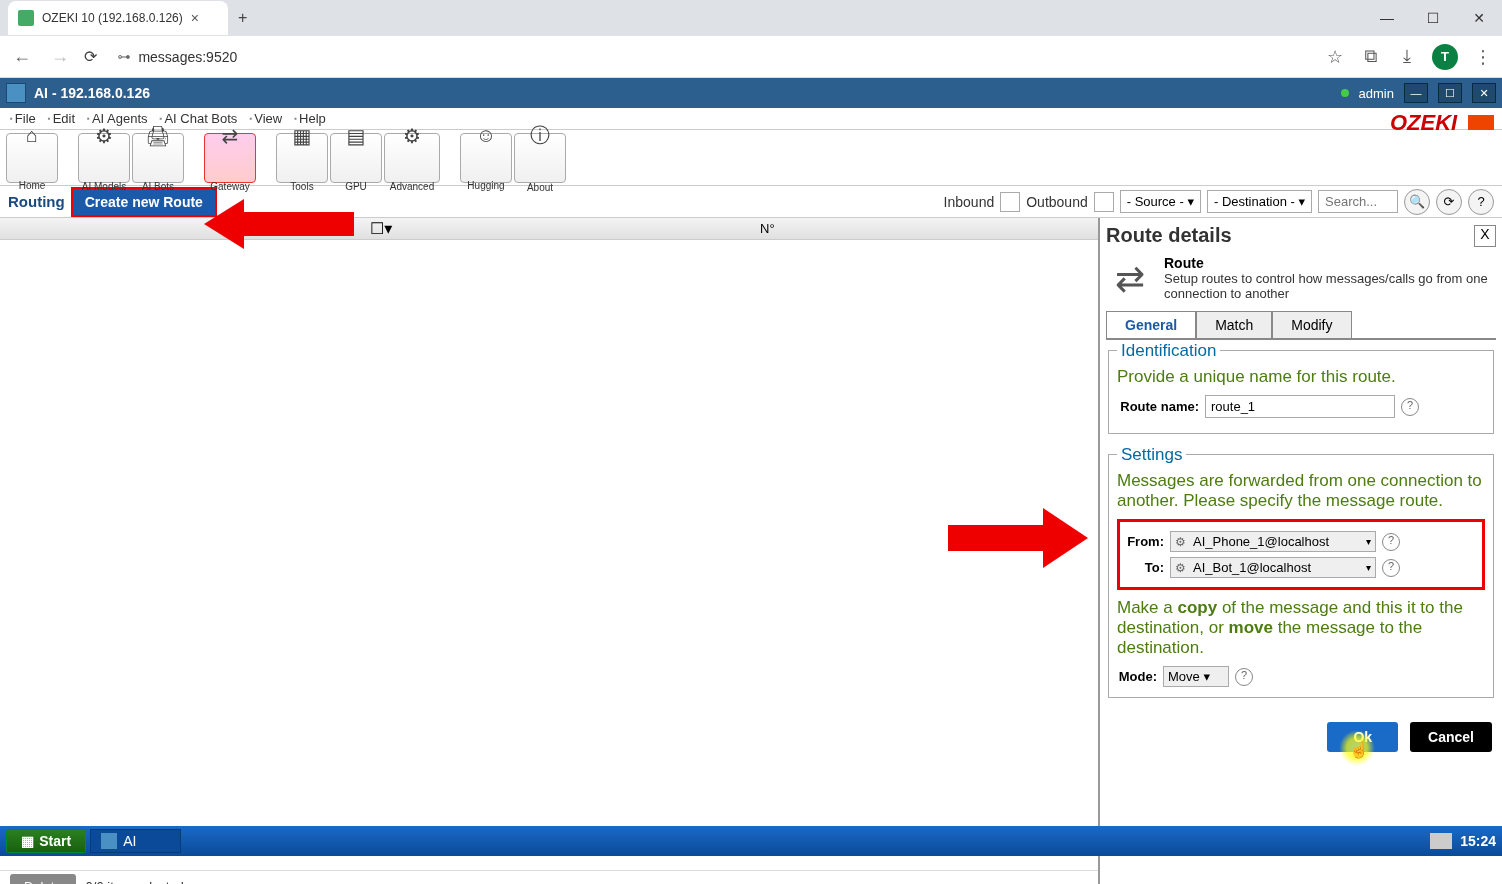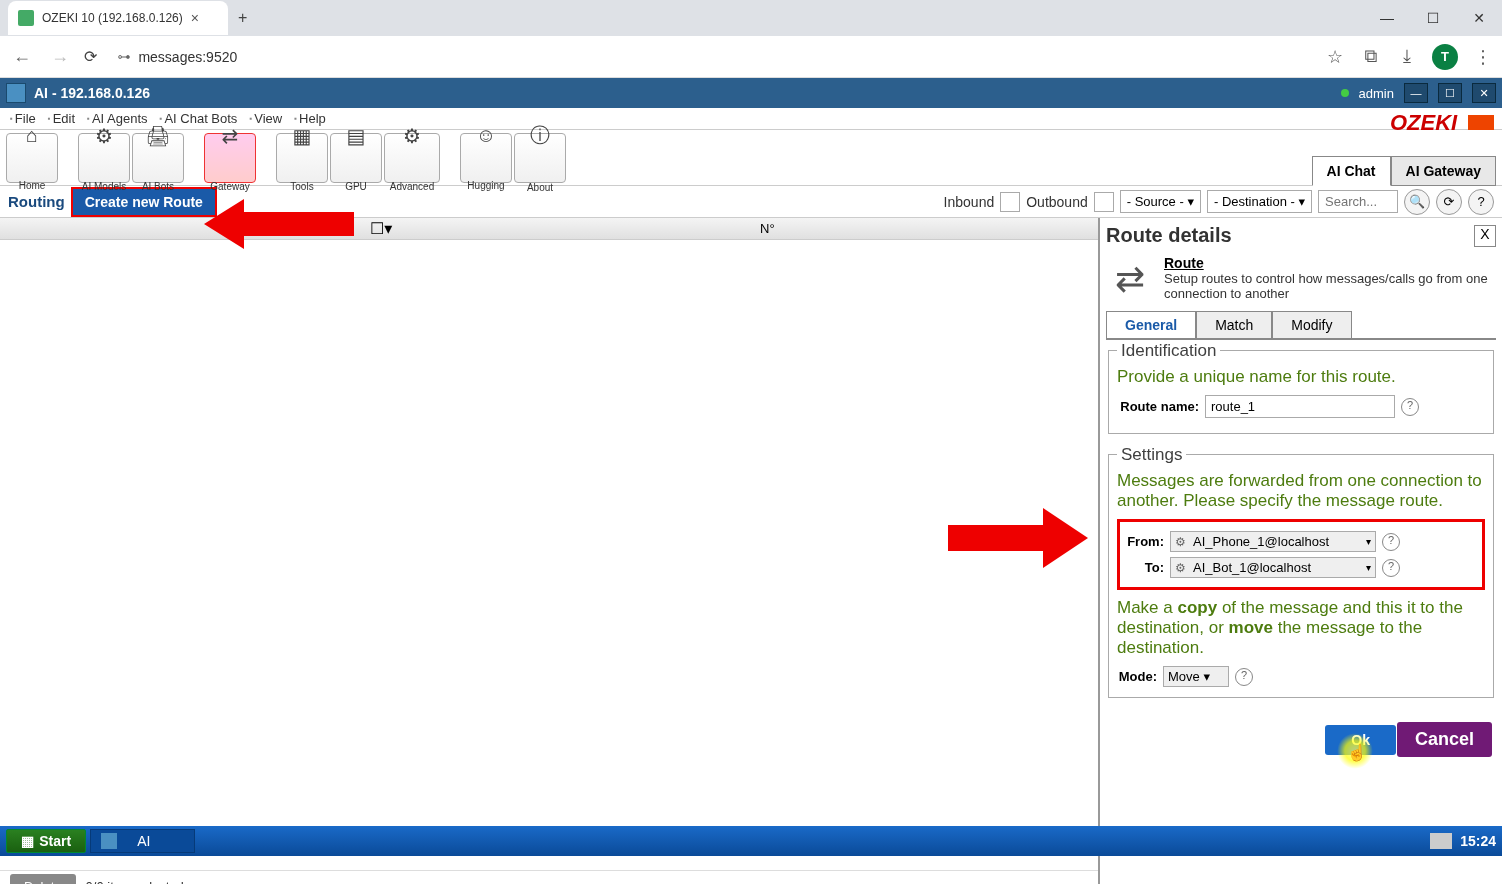--- a/index.html
+++ b/index.html
@@ -78,52 +78,52 @@
 .sel-count { font-size: 13px; color: #333; }
 
 
 .right { width: 404px; background: #fff; border-left: 2px solid #999; display: flex; flex-direction: column; padding: 6px; }
 .panel-head { display: flex; align-items: center; }
 .panel-title { font-size: 20px; font-weight: bold; color: #333; flex: 1; }
 .panel-close { width: 22px; height: 22px; border: 1px solid #888; font-size: 14px; text-align: center; }
 .route-info { display: flex; gap: 10px; padding: 8px 0; }
 .route-ico { width: 48px; height: 48px; display: flex; align-items: center; justify-content: center; font-size: 36px; color: #555; }
 .route-desc { flex: 1; }
-.route-name { font-weight: bold; font-size: 14px; text-decoration: underline; }
+.route-name { font-weight: bold; font-size: 14px; }
 .route-sub { font-size: 13px; color: #333; }
 .panel-tabs { display: flex; border-bottom: 2px solid #888; }
 .ptab { padding: 5px 18px; font-size: 14px; border: 1px solid #888; border-bottom: none; background: #eee; }
 .ptab.active { background: #fff; color: #1a5aa8; font-weight: bold; }
 
 .fieldset { border: 1px solid #aaa; margin: 10px 2px; padding: 10px 8px; }
-.legend { font-size: 17px; color: #404040; padding: 0 4px; position: relative; top: -20px; background: #fff; display: inline-block; }
+.legend { font-size: 17px; color: #0369a1; padding: 0 4px; position: relative; top: -20px; background: #fff; display: inline-block; }
 .fs-body { margin-top: -14px; }
 .fs-text { font-size: 17px; color: #4d7c0f; margin-bottom: 8px; }
 .form-row { display: flex; align-items: center; gap: 6px; margin: 5px 0; }
 .form-lbl { font-weight: bold; font-size: 13px; width: 82px; text-align: right; }
 .form-lbl.short { width: 40px; }
 .form-input { border: 1px solid #aaa; padding: 3px 5px; font-size: 13px; flex: 1; max-width: 190px; }
 .form-select { border: 1px solid #aaa; padding: 2px 4px; font-size: 13px; width: 206px; display: flex; align-items: center; gap: 4px; background: #efefef; }
 .sel-icon { width: 14px; height: 14px; font-size: 12px; color: #666; }
 .sel-arrow { margin-left: auto; font-size: 10px; }
 .help-ico { width: 18px; height: 18px; border: 1px solid #888; border-radius: 9px; font-size: 11px; text-align: center; color: #666; }
 .red-bracket { border: 3px solid #e00; padding: 4px; }
 .mode-row { display: flex; align-items: center; gap: 6px; }
 .mode-select { border: 1px solid #aaa; padding: 2px 18px 2px 4px; font-size: 13px; background: #efefef; }
 
-.panel-actions { display: flex; justify-content: flex-end; gap: 1px; padding: 14px 4px; align-items: center; }
+.panel-actions { display: flex; justify-content: flex-end; gap: 12px; padding: 14px 4px; }
 .btn-ok { background: #1a6ac8; color: #fff; padding: 7px 26px; font-size: 14px; font-weight: bold; border-radius: 3px; position: relative; }
-.btn-cancel { background: #701a75; color: #fff; padding: 7px 18px; font-size: 18px; font-weight: bold; border-radius: 3px; }
+.btn-cancel { background: #000000; color: #fff; padding: 7px 18px; font-size: 14px; font-weight: bold; border-radius: 3px; }
 .cursor-spot { position: absolute; width: 36px; height: 36px; background: radial-gradient(#ff6,#ff0 40%,transparent 70%); border-radius: 50%; left: 12px; top: 8px; opacity: 0.7; }
 .hand-cursor { position: absolute; left: 22px; top: 18px; font-size: 16px; }
 
 
 .taskbar { position: absolute; bottom: 28px; left: 0; right: 0; height: 30px; background: linear-gradient(#1a6ac8,#0a4a98); display: flex; align-items: center; padding: 2px 6px; gap: 4px; }
 .start-btn { background: linear-gradient(#2a8020,#1a6010); color: #fff; padding: 3px 14px; font-size: 14px; font-weight: bold; border: 1px solid #083; border-radius: 2px; display: flex; align-items: center; gap: 5px; }
-.task-item { background: #0a4a98; color: #fff; padding: 3px 44px 3px 10px; font-size: 14px; border: 1px solid #063a78; display: flex; align-items: center; gap: 20px; }
+.task-item { background: #0a4a98; color: #fff; padding: 3px 44px 3px 10px; font-size: 14px; border: 1px solid #063a78; display: flex; align-items: center; gap: 6px; }
 .task-ico { width: 16px; height: 16px; background: #4a90c2; }
 .tray { margin-left: auto; display: flex; gap: 8px; align-items: center; }
 .keyboard-ico { width: 22px; height: 16px; background: #ccc; }
 .clock { color: #fff; font-size: 14px; font-weight: bold; }
 
 
 .arrow1 { position: absolute; left: 204px; top: 194px; }
 .arrow1 svg, .arrow2 svg { display: block; }
 .arrow2 { position: absolute; left: 948px; top: 503px; }
 </style>
@@ -241,24 +241,20 @@
     </div>
   <div class="tb-gap"></div>
   <div class="tb-btn">
       <span class="tb-icon">☺</span>
       <span class="tb-label">Hugging</span>
     </div>
   <div class="tb-btn">
       <span class="tb-icon">ⓘ</span>
       <span class="tb-label">About</span>
     </div>
-  <div class="tb-tabs">
-    <div class="tb-tab active">AI Chat</div>
-    <div class="tb-tab">AI Gateway</div>
-  </div>
 </div>
 
 <div class="filter-bar">
   <span class="routing-label">Routing</span>
   <span class="create-route">Create new Route</span>
   <div class="filter-spacer"></div>
   <span class="filter-lbl">Inbound</span>
   <span class="filter-box"></span>
   <span class="filter-lbl">Outbound</span>
   <span class="filter-box"></span>

